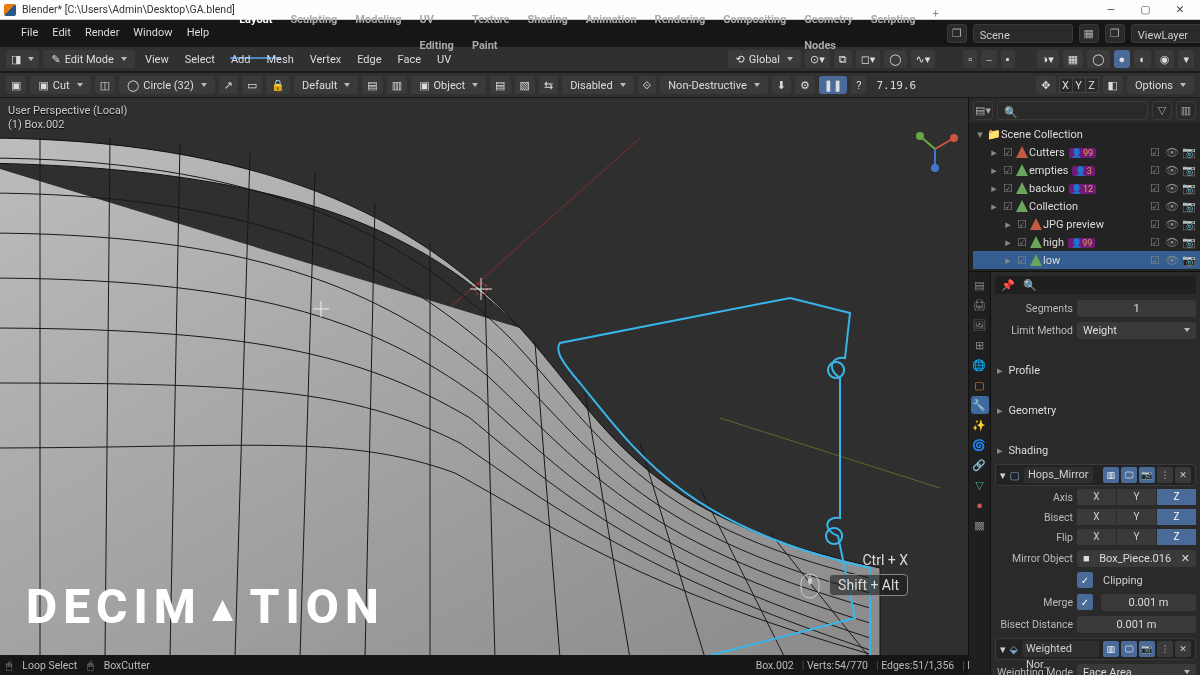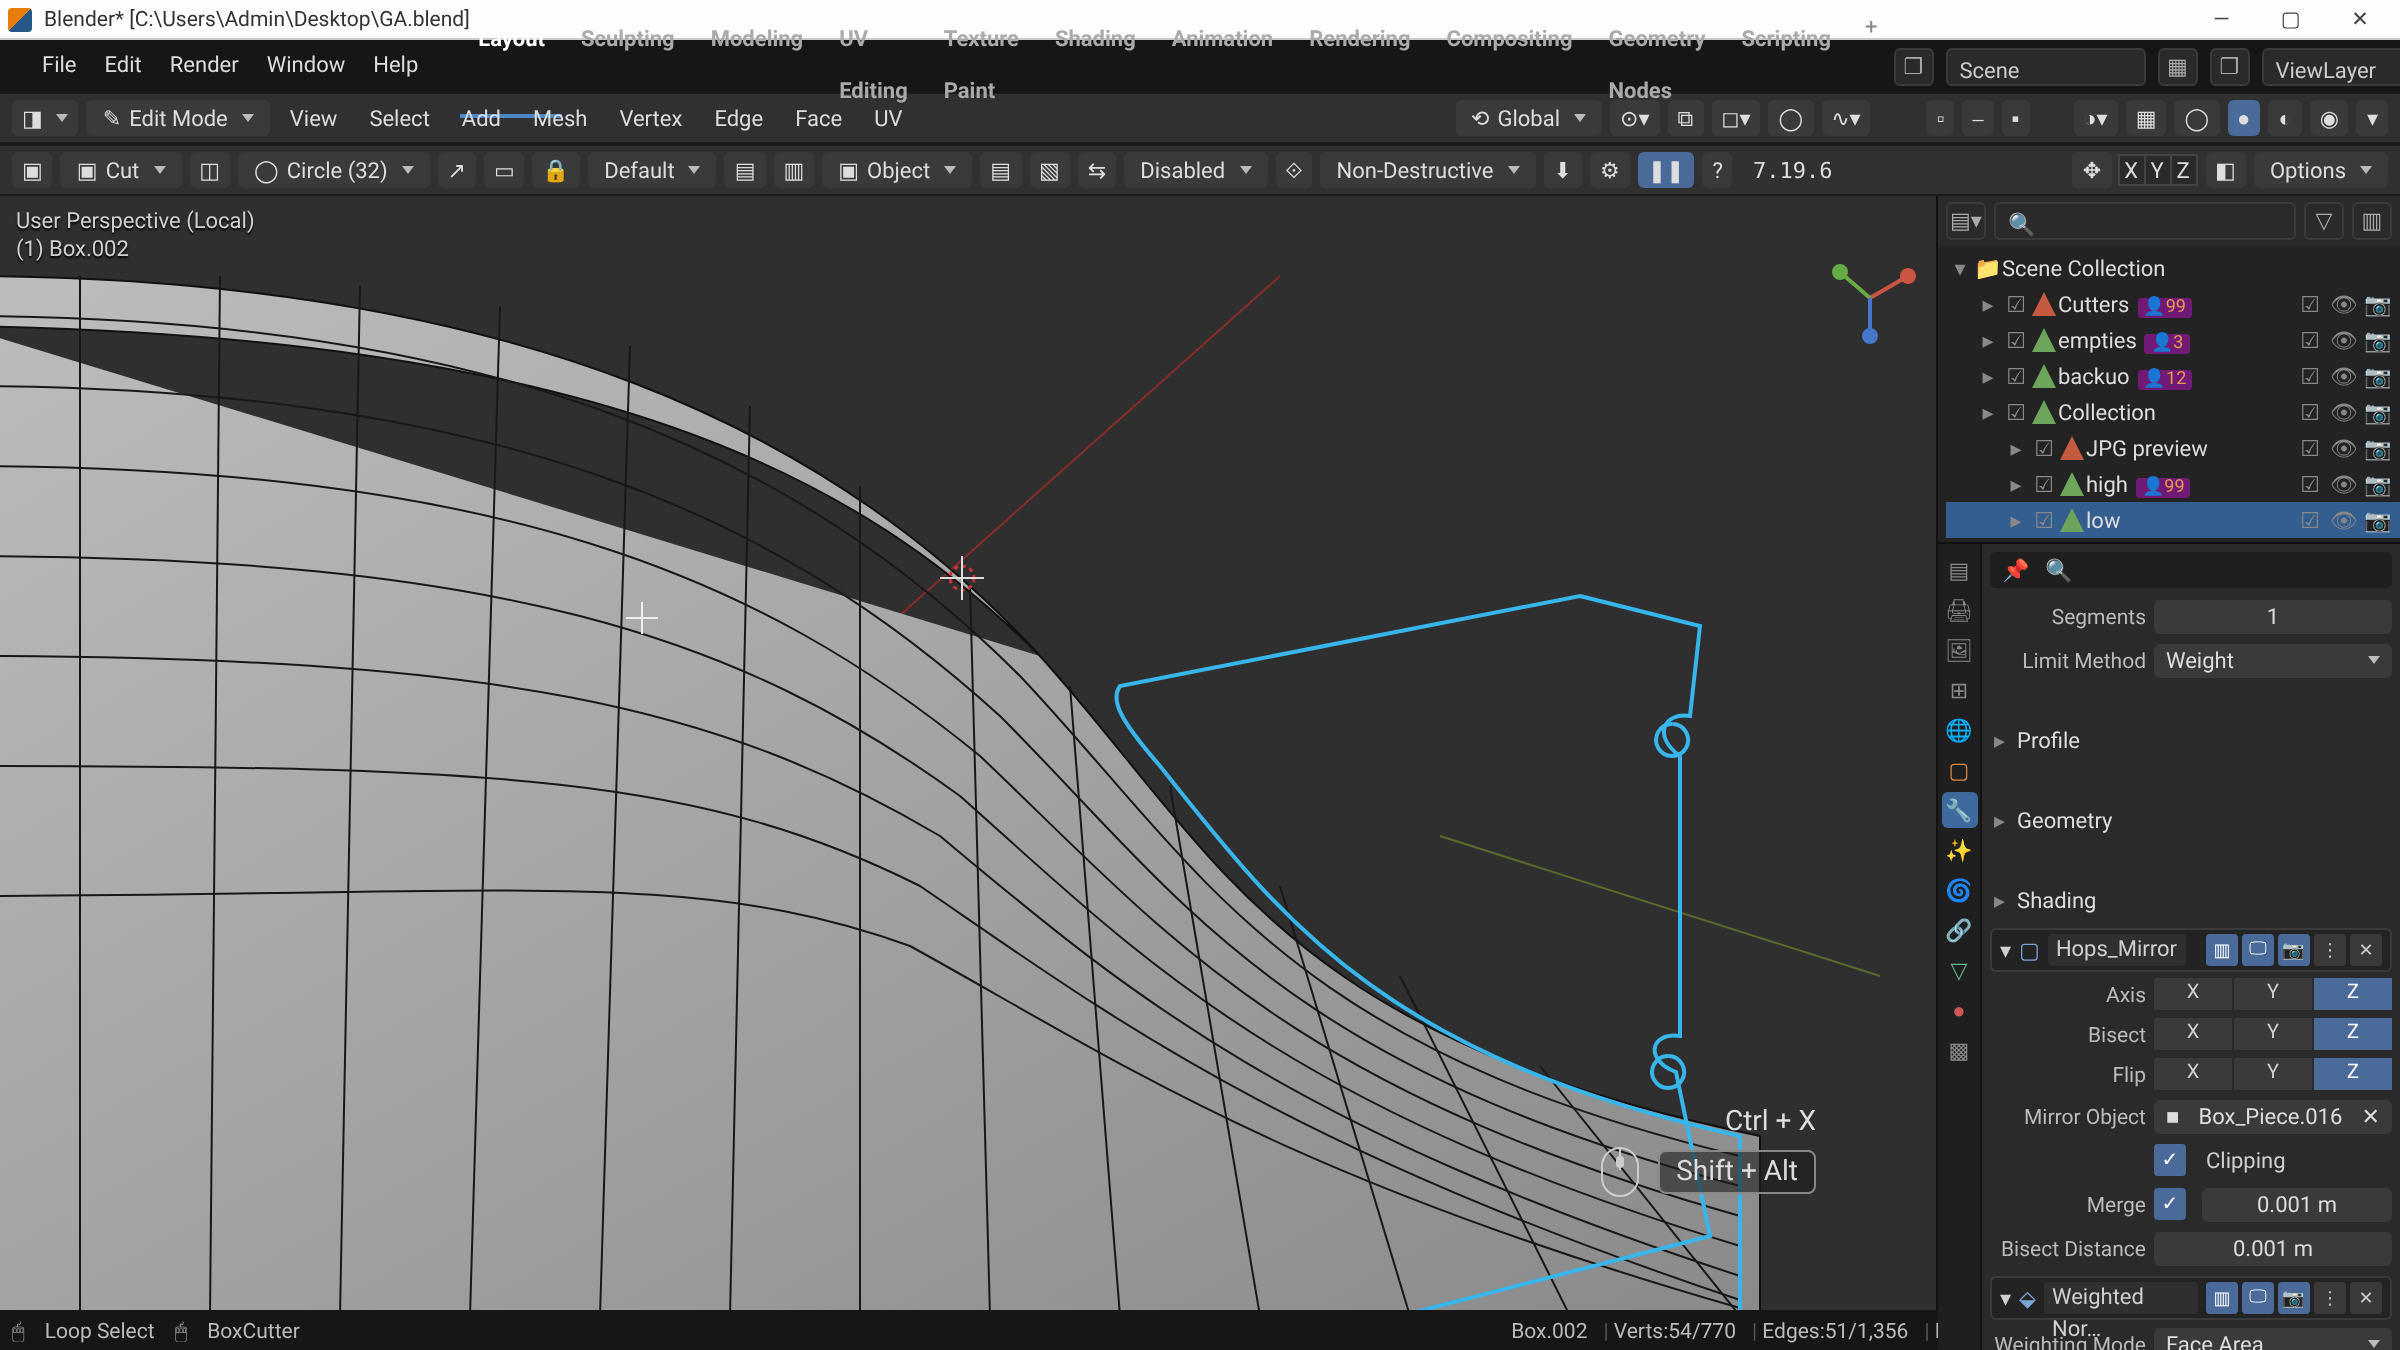--- a/index.html
+++ b/index.html
@@ -282,20 +282,23 @@
       <div>Ctrl + X</div>
       <div>
         <svg class="mouse" width="20" height="26" viewBox="0 0 20 26">
           <rect x="1" y="1" width="18" height="24" rx="9" fill="none" stroke="#ccc"></rect>
           <line x1="10" y1="1" x2="10" y2="12" stroke="#ccc"></line>
             <rect x="8" y="5" width="4" height="6" rx="2" fill="#ccc"></rect>
         </svg>
         <span class="keycap">Shift + Alt</span>
       </div>
     </div>
+    <div class="bigtitle">
+      <span>DECIM</span><span class="a"></span><span>TION</span>
+    </div>
   </div>
 
   <div class="rightcol">
     <div class="outliner">
       <div class="search">
         <span class="iconbtn">▤▾</span>
         <span class="darkfield" style="flex:1">🔍</span>
         <span class="iconbtn">▽</span>
         <span class="iconbtn">▥</span>
       </div>

